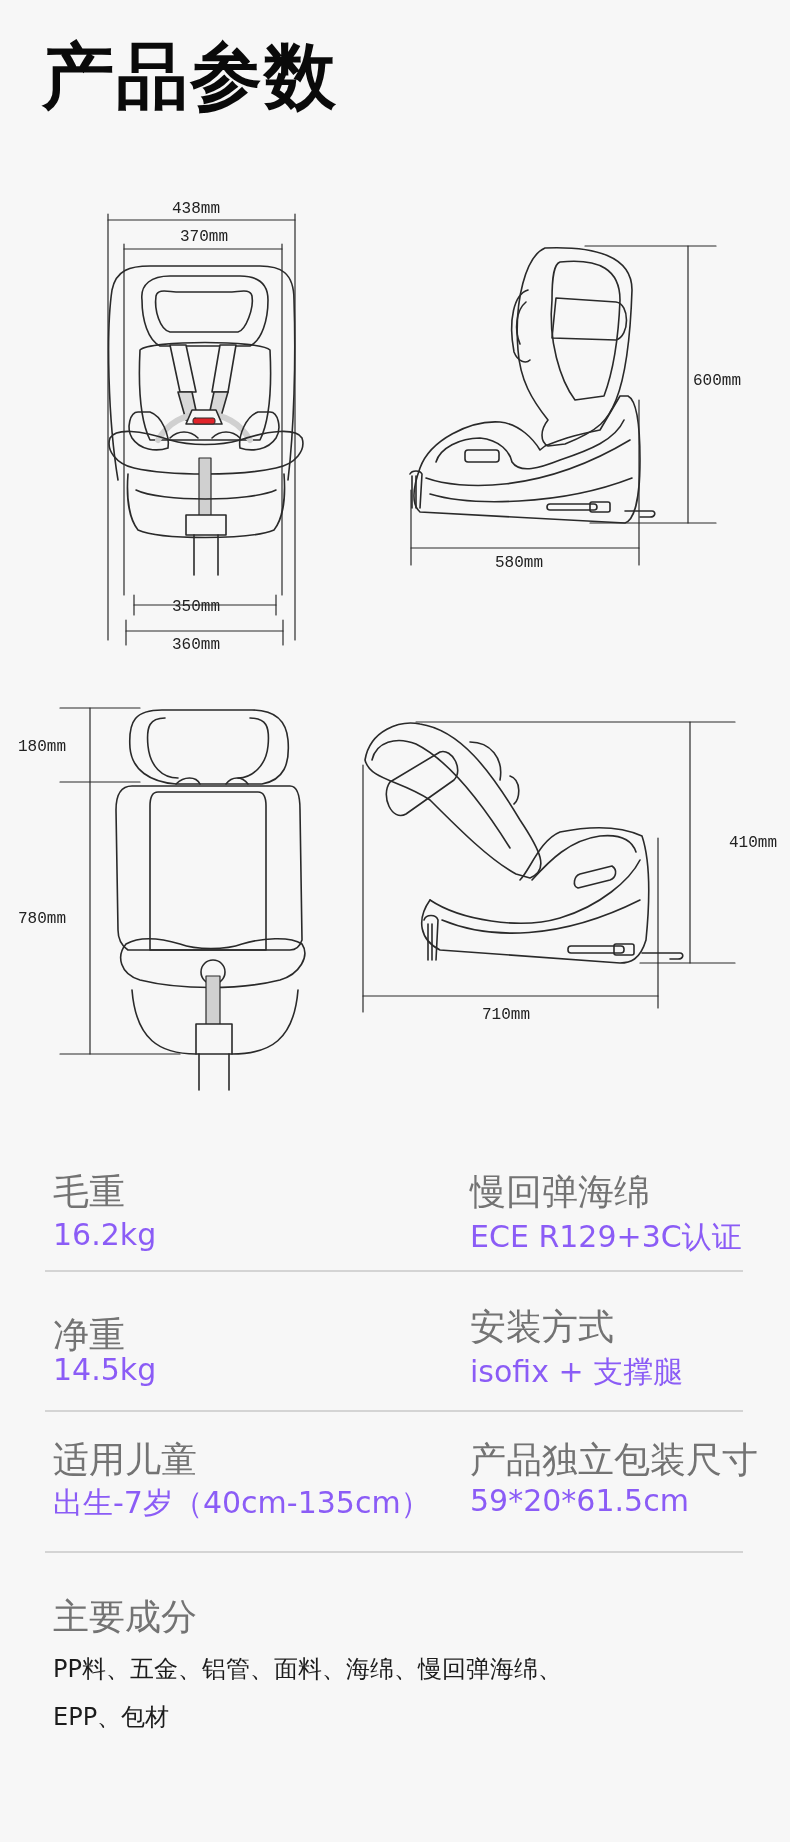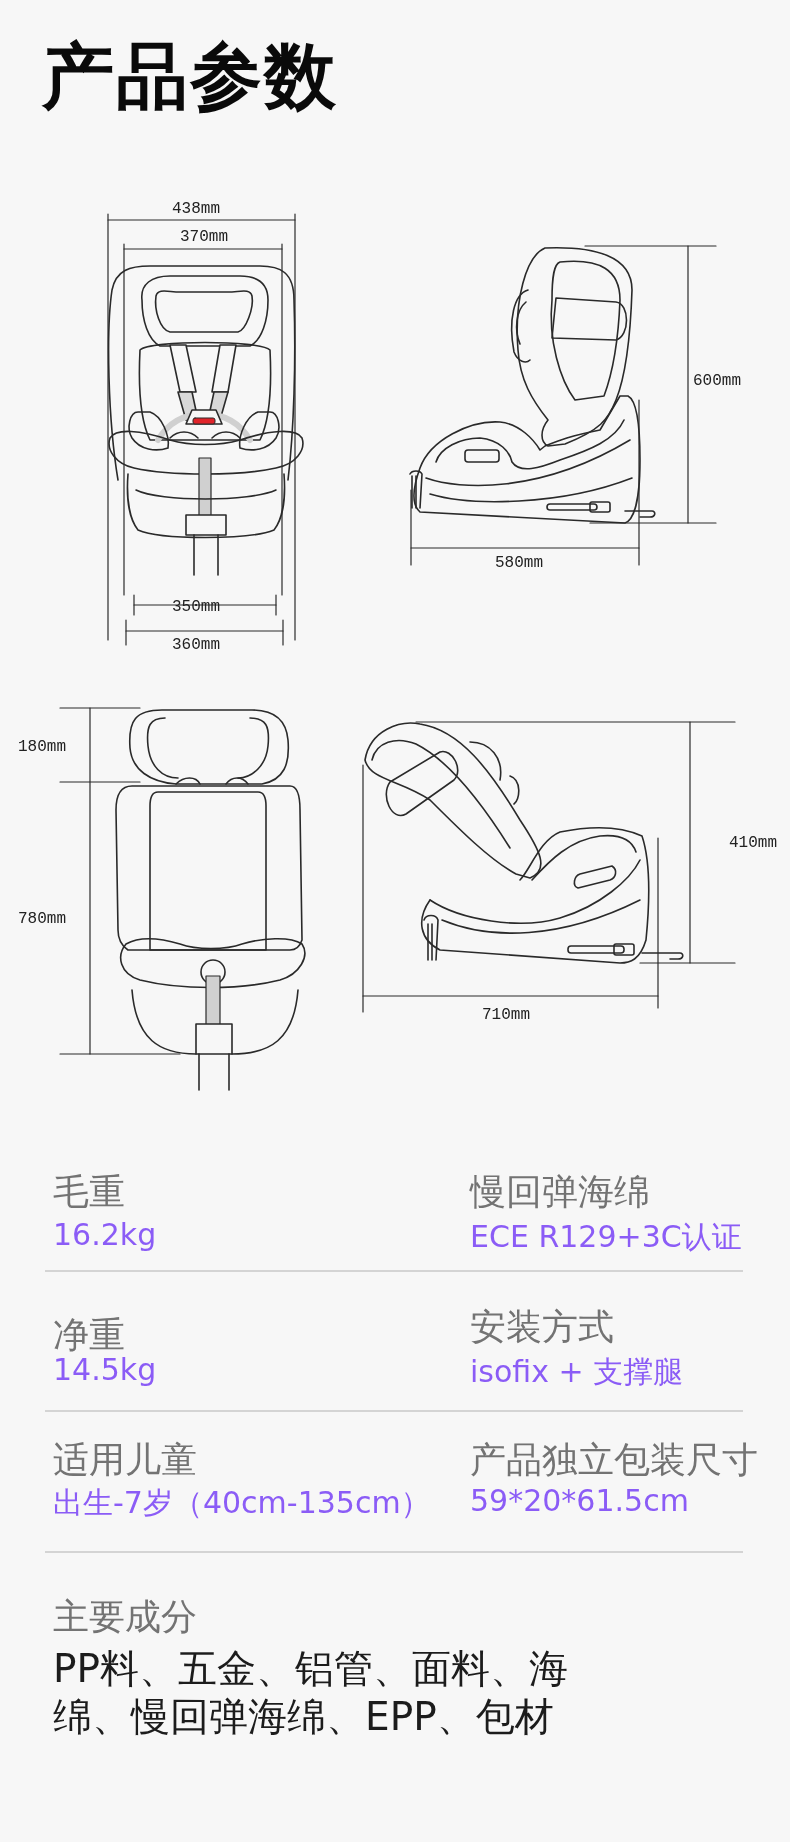--- a/index.html
+++ b/index.html
@@ -28,21 +28,21 @@
     .spec-value {
       position: absolute; font-size: 30px; color: #8b5cf6;
       white-space: nowrap;
     }
     .divider {
       position: absolute; left: 45px; width: 698px; height: 2px;
       background: #d4d4d4;
     }
     .materials {
       position: absolute; left: 53px; top: 1645px; width: 560px;
-      font-size: 39px; line-height: 48px; color: #1c1c1c;
+      font-size: 24px; line-height: 48px; color: #1c1c1c;
     }
   </style>
 </head>
 <body>
 
 <div class="page-title">产品参数</div>
 
 <svg class="drawing" width="790" height="1120" viewBox="0 0 790 1120" fill="none" stroke="#2a2a2a" stroke-width="1.6" stroke-linejoin="round" stroke-linecap="round">
 
   <g>

